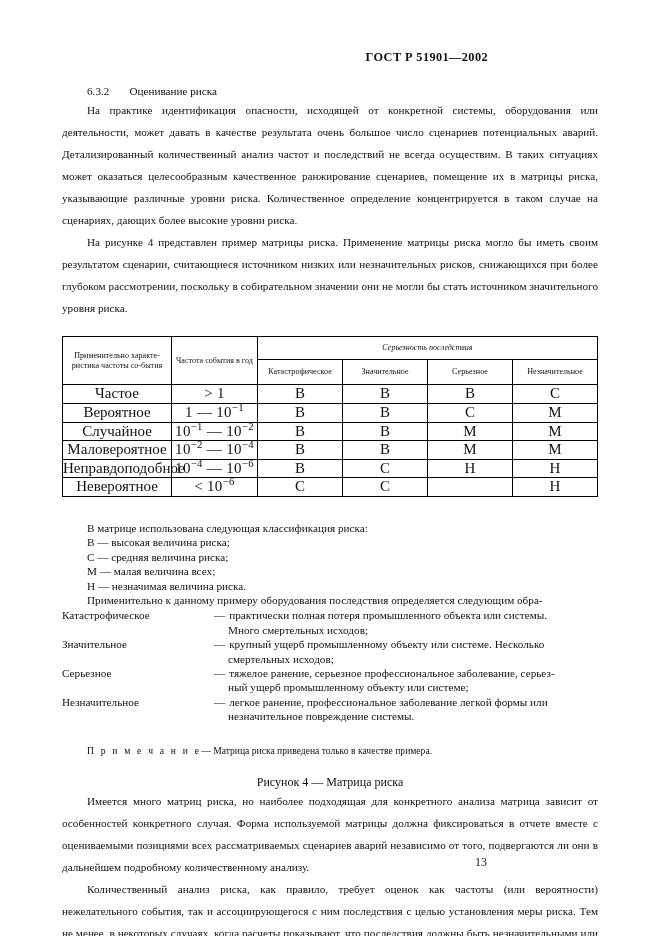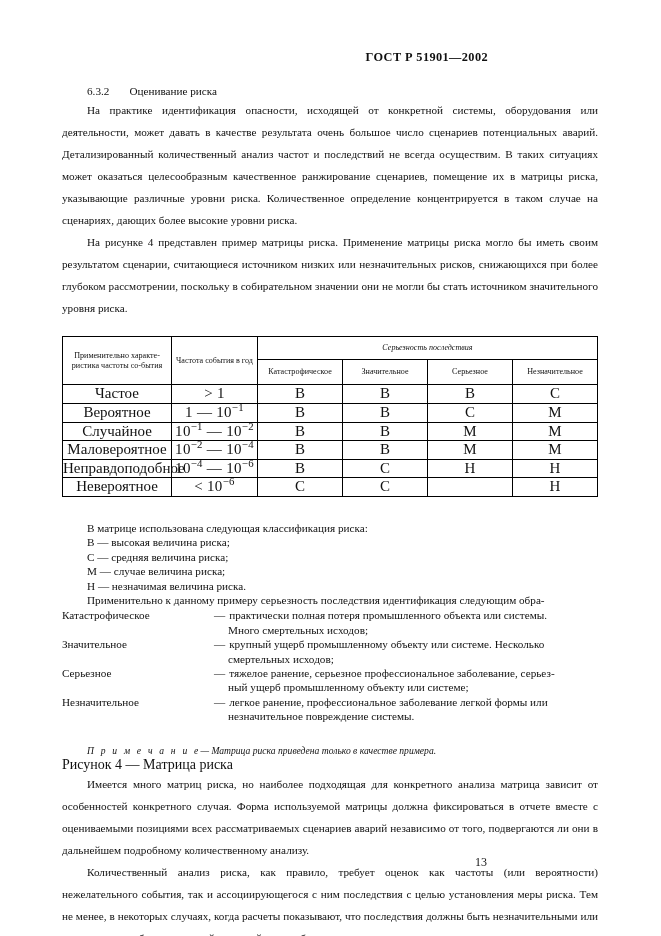--- a/index.html
+++ b/index.html
@@ -142,28 +142,28 @@
   }
   .def-desc .dash { margin-right: 4px; }
   .def-desc .cont { display: block; padding-left: 14px; }
 
   
   .note {
     margin-top: 20px;
     font-size: 9.6px;
     line-height: 13px;
     text-indent: 25px;
-    font-style: italic;
   }
   .note .spaced {
     letter-spacing: 2.2px;
   }
   .fig-caption {
-    text-align: left;
-    font-size: 14px;
+    margin-top: 18px;
+    text-align: center;
+    font-size: 12px;
   }
   .closing {
     margin-top: 38px;
   }
   .page-number {
     position: absolute;
     right: 58px;
     bottom: 66px;
     font-size: 12px;
   }
@@ -250,23 +250,23 @@
               <td class="cell-val">Н</td>
             </tr>
           </tbody>
       </table>
     </div>
 
     <div class="class-block">
       <div class="class-intro">В матрице использована следующая классификация риска:</div>
       <div class="class-item">В — высокая величина риска;</div>
       <div class="class-item">С — средняя величина риска;</div>
-      <div class="class-item">М — случае величина риска;</div>
+      <div class="class-item">М — малая величина всех;</div>
       <div class="class-item">Н — незначимая величина риска.</div>
-      <div class="applies-to">Применительно к данному примеру серьезность последствия идентификация следующим обра-</div>
+      <div class="applies-to">Применительно к данному примеру оборудования последствия определяется следующим обра-</div>
     </div>
 
     <div class="defs" id="definitions-list">
         <div class="def-row">
           <div class="def-term">Катастрофическое</div>
           <div class="def-desc"><span class="dash">—</span><span>практически полная потеря промышленного объекта или системы.</span><span class="cont">Много смертельных исходов;</span></div>
         </div>
         <div class="def-row">
           <div class="def-term">Значительное</div>
           <div class="def-desc"><span class="dash">—</span><span>крупный ущерб промышленному объекту или системе. Несколько</span><span class="cont">смертельных исходов;</span></div>

